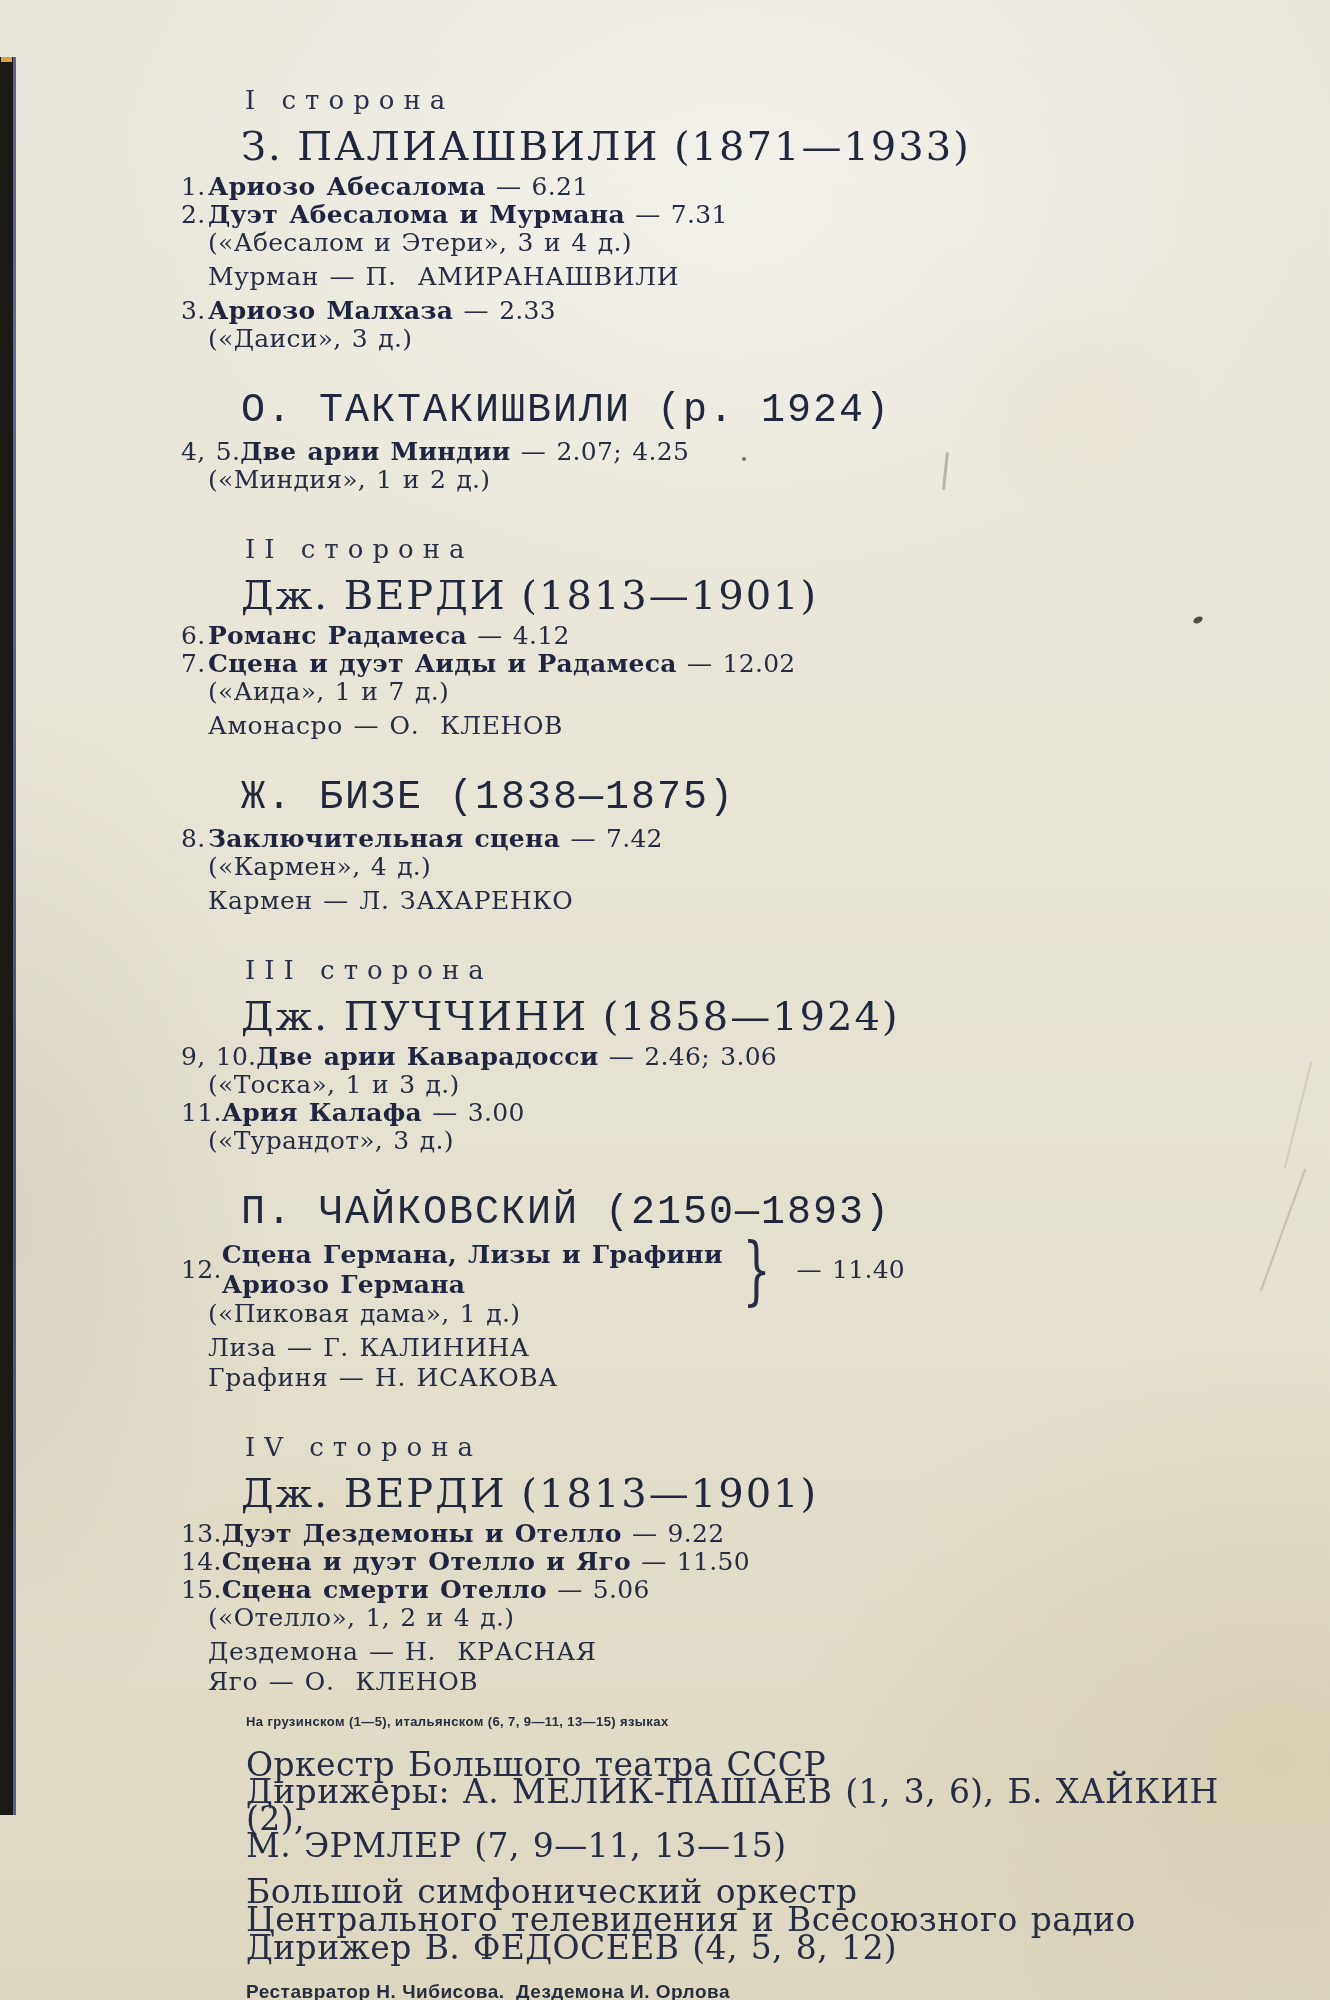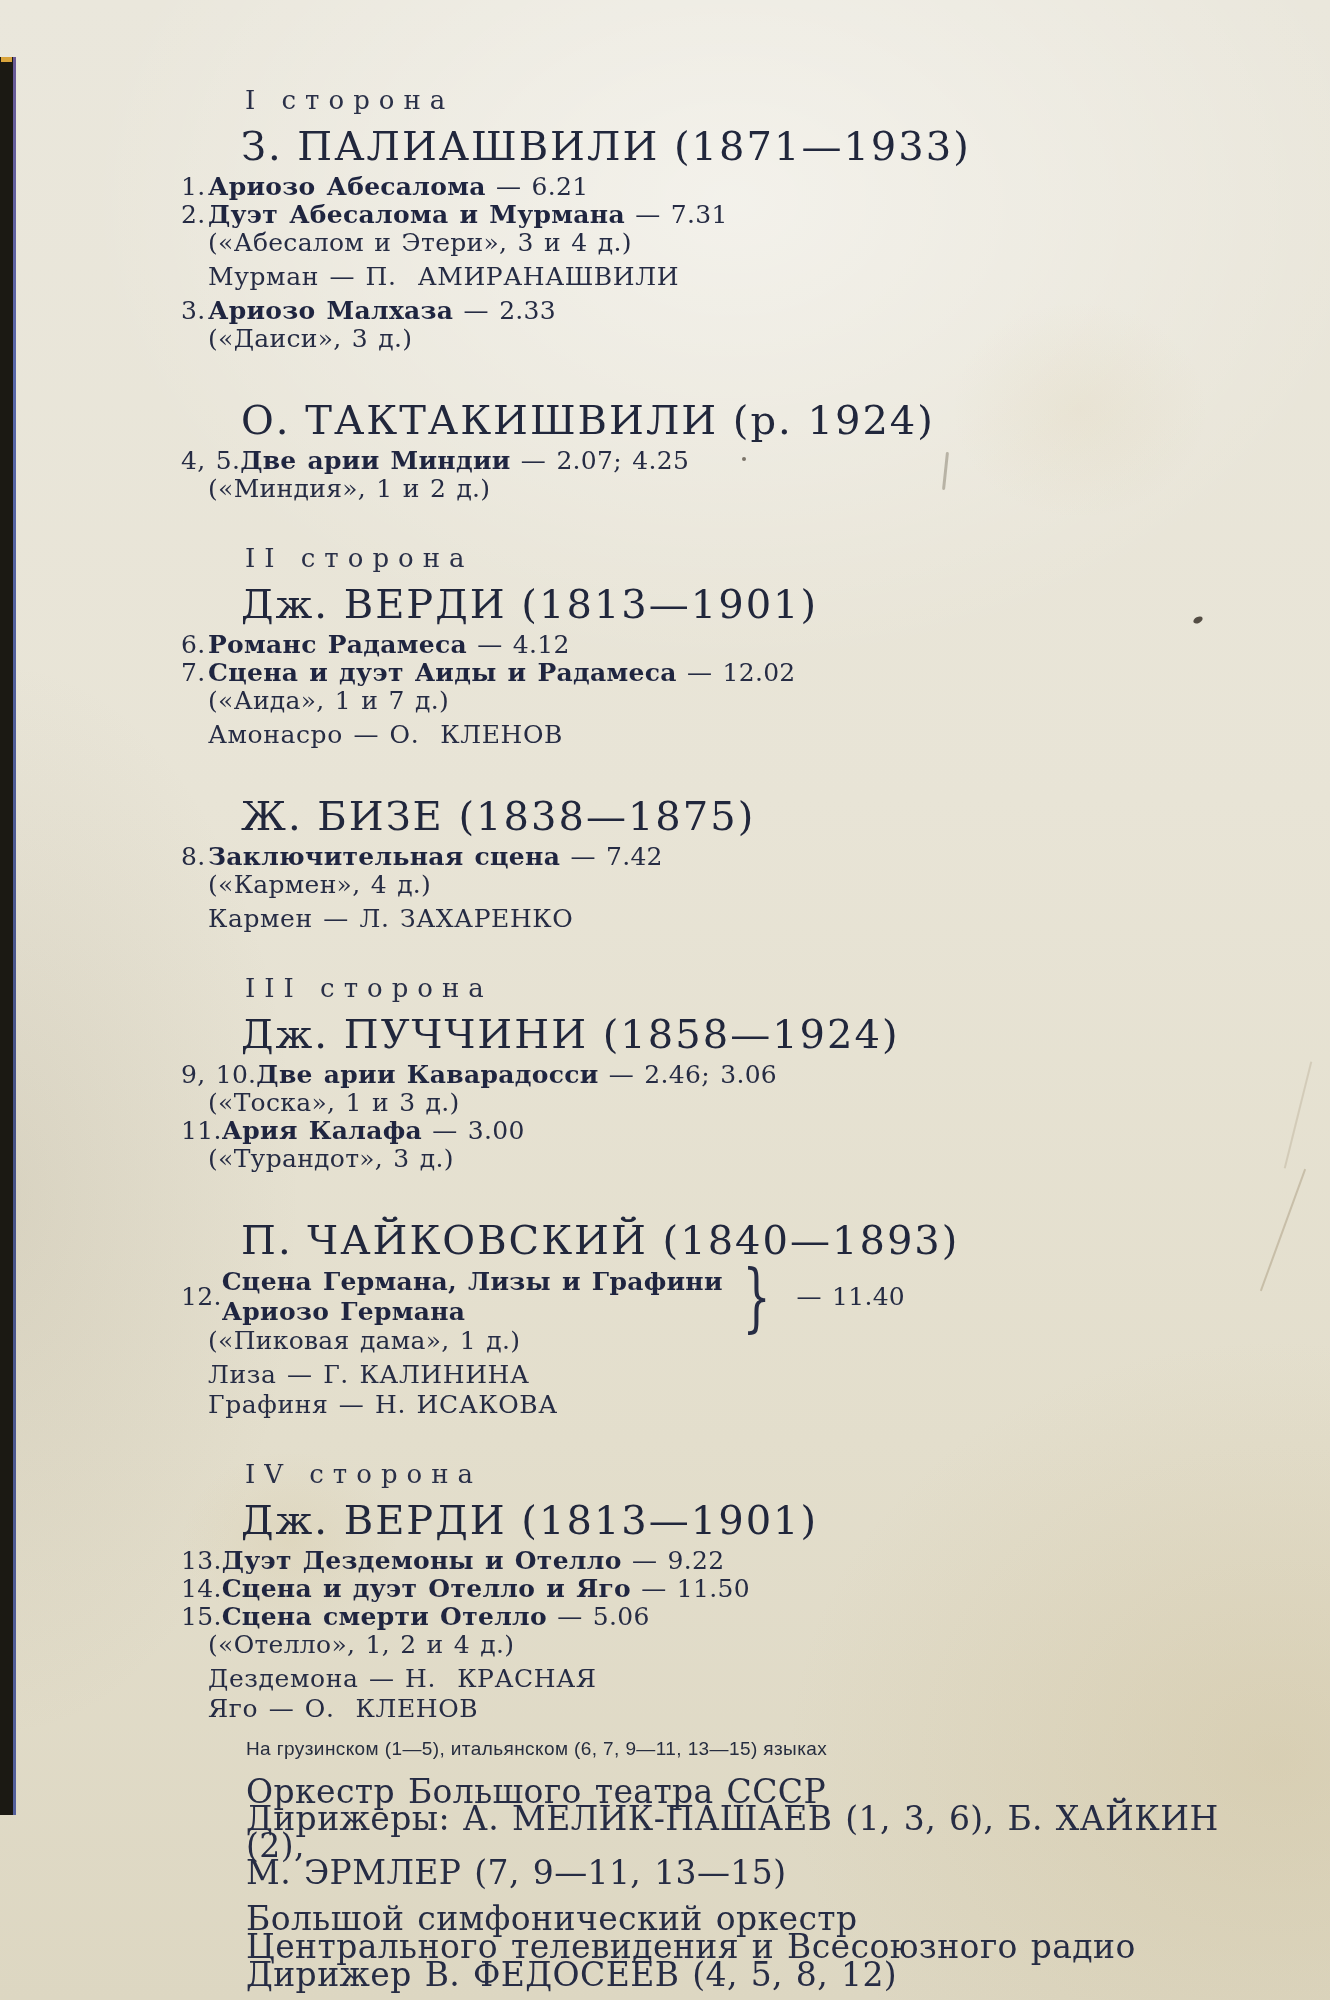--- a/index.html
+++ b/index.html
@@ -30,35 +30,35 @@
 
   .side-label{
     font-size:26px;line-height:30px;letter-spacing:9px;
     margin-left:64px;color:#2a3048;
   }
   .side-gap{margin-top:40px;}
   .heading{
     font-weight:400;font-size:40px;line-height:46px;letter-spacing:2px;
     margin:8px 0 4px 60px;color:#21273c;white-space:nowrap;
   }
-  .gap-heading{margin-top:44px;}
+  .gap-heading{margin-top:35px;font-family:Liberation Mono, monospace;}
   .line{font-size:25px;line-height:28px;letter-spacing:.3px;word-spacing:2px;white-space:nowrap;}
   .track .num{display:inline-block;min-width:27px;}
   .track .title{font-weight:700;color:#1f2540;}
   .track .time{font-weight:400;}
   .note{padding-left:27px;}
   .cast{padding-left:27px;margin:6px 0;letter-spacing:.6px;white-space:pre-wrap;}
   .cast + .cast{margin-top:-4px;}
   .brace-track{display:flex;align-items:center;}
   .brace-track .title2{font-weight:700;color:#1f2540;line-height:30px;}
   .brace-glyph{font-size:74px;font-weight:200;transform:scaleX(.6);margin:0 6px 0 10px;color:#262c44;}
   .brace-time{align-self:center;}
 
   .footer{margin:14px 0 0 65px;}
-  .f-lang{font-family:"Liberation Sans","DejaVu Sans",sans-serif;font-weight:400;font-size:19px;line-height:24px;letter-spacing:.4px;color:#262d3f;white-space:pre-wrap;}
+  .f-lang{font-family:"Liberation Sans","DejaVu Sans",sans-serif;font-weight:700;font-size:13px;line-height:24px;letter-spacing:.4px;color:#262d3f;white-space:pre-wrap;}
   .f-block1{margin-top:17px;}
   .f-block2{margin-top:19px;}
   .f-serif{font-size:33px;line-height:27px;letter-spacing:.4px;word-spacing:2px;white-space:pre-wrap;}
   .f-block2 .f-serif{line-height:28px;}
   .f-credits{margin-top:18px;font-family:"Liberation Sans","DejaVu Sans",sans-serif;font-weight:700;font-size:19px;line-height:24px;letter-spacing:.5px;color:#262d3f;white-space:pre-wrap;}
 </style>
 </head>
 <body>
 
 <div class="page">
@@ -99,21 +99,21 @@
         <div class="line note">(«Кармен», 4 д.)</div>
         <div class="line cast">Кармен — Л. ЗАХАРЕНКО</div>
       </section>
       <section class="side side-gap">
         <div class="side-label">III сторона</div>
         <h2 class="heading">Дж. ПУЧЧИНИ (1858—1924)</h2>
         <div class="line track"><span class="num">9, 10. </span><span class="title">Две арии Каварадосси</span><span class="time">&nbsp;— 2.46; 3.06</span></div>
         <div class="line note">(«Тоска», 1 и 3 д.)</div>
         <div class="line track"><span class="num">11. </span><span class="title">Ария Калафа</span><span class="time">&nbsp;— 3.00</span></div>
         <div class="line note">(«Турандот», 3 д.)</div>
-        <h2 class="heading gap-heading">П. ЧАЙКОВСКИЙ (1840—1893)</h2>
+        <h2 class="heading gap-heading">П. ЧАЙКОВСКИЙ (2150—1893)</h2>
         <div class="line track brace-track">
           <span class="num">12. </span>
           <span class="title2">Сцена Германа, Лизы и Графини<br>Ариозо Германа</span>
           <span class="brace-glyph">}</span>
           <span class="time brace-time">&nbsp;— 11.40</span>
         </div>
         <div class="line note">(«Пиковая дама», 1 д.)</div>
         <div class="line cast">Лиза — Г. КАЛИНИНА</div>
         <div class="line cast">Графиня — Н. ИСАКОВА</div>
       </section>

